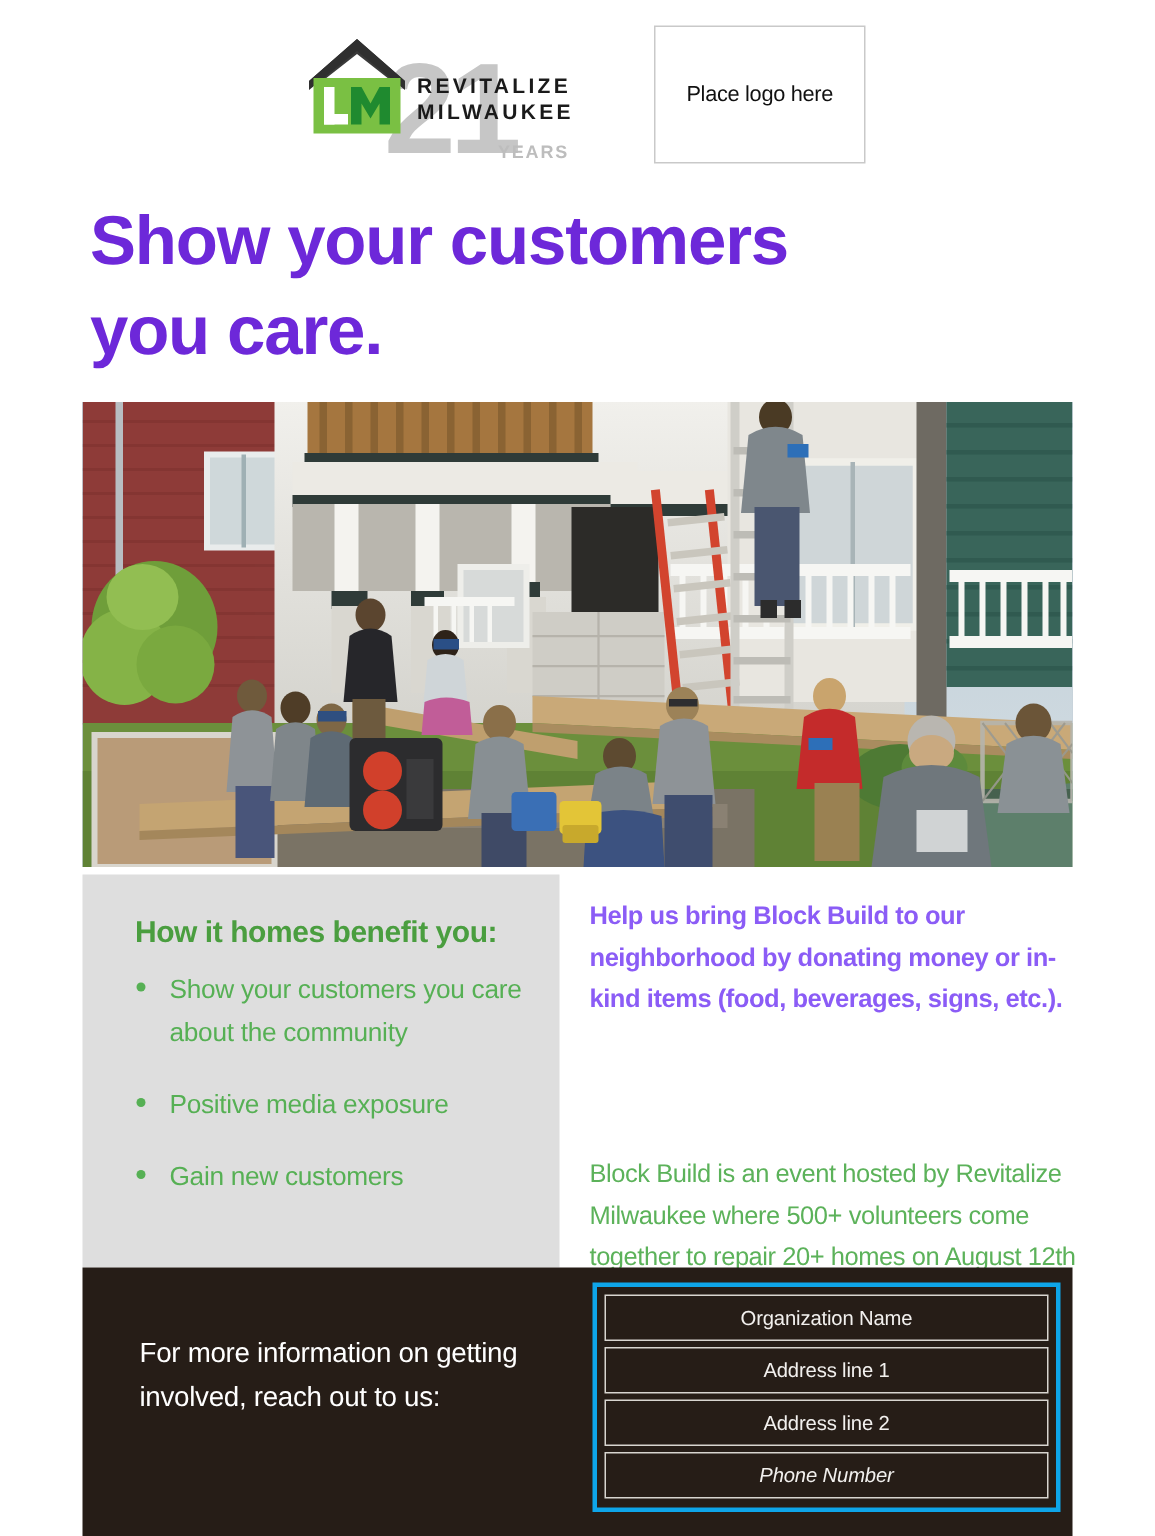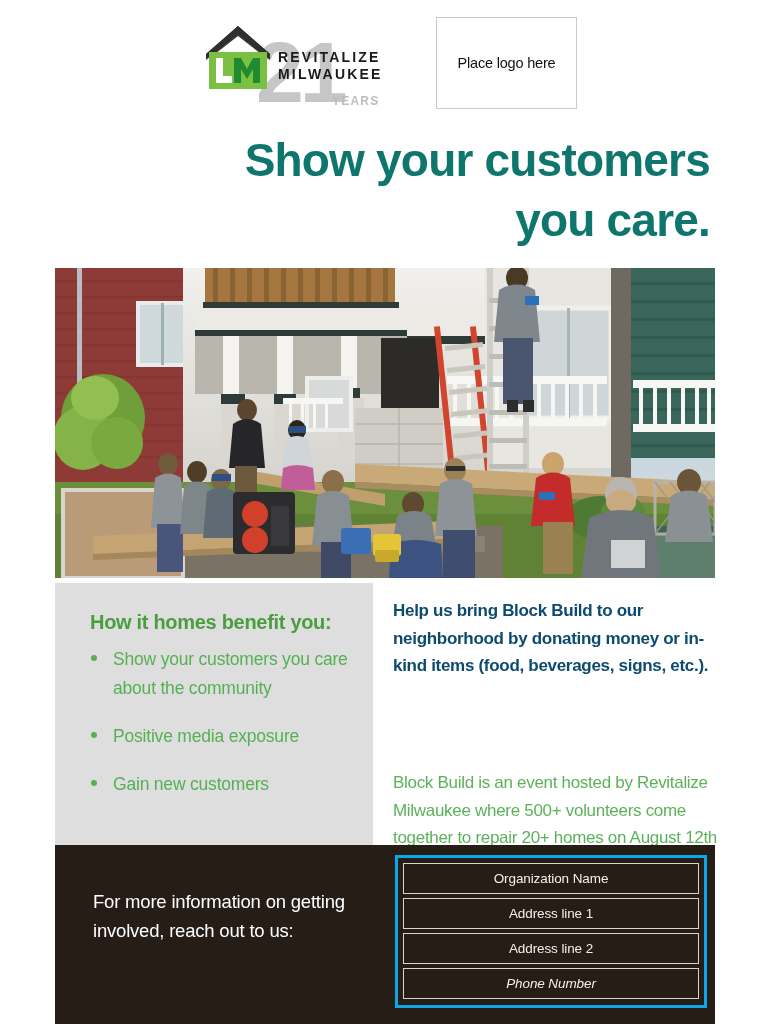--- a/index.html
+++ b/index.html
@@ -48,22 +48,22 @@
     font-weight: normal;
     color: #111111;
     letter-spacing: -0.2px;
   }
 
   
   .headline {
     position: absolute;
     left: 60px; top: 131px;
     width: 650px;
-    text-align: right;
-    color: #0f766e;
+    text-align: left;
+    color: #6d28d9;
     font-size: 46px;
     font-weight: bold;
     line-height: 1.3;
     letter-spacing: -0.8px;
   }
   .headline-line { display: block; }
 
   
   .photo {
     position: absolute;
@@ -117,21 +117,21 @@
   .appeal-panel {
     position: absolute;
     left: 393px; top: 583px;
     width: 325px; height: 262px;
     background: #ffffff;
   }
   .appeal-headline {
     position: absolute;
     left: 0; top: 14px;
     width: 322px;
-    color: #0c4a6e;
+    color: #8b5cf6;
     font-size: 17px;
     font-weight: bold;
     line-height: 1.62;
     letter-spacing: -0.3px;
   }
   .appeal-body {
     position: absolute;
     left: 0; top: 146px;
     width: 325px;
     color: #5cb25a;

